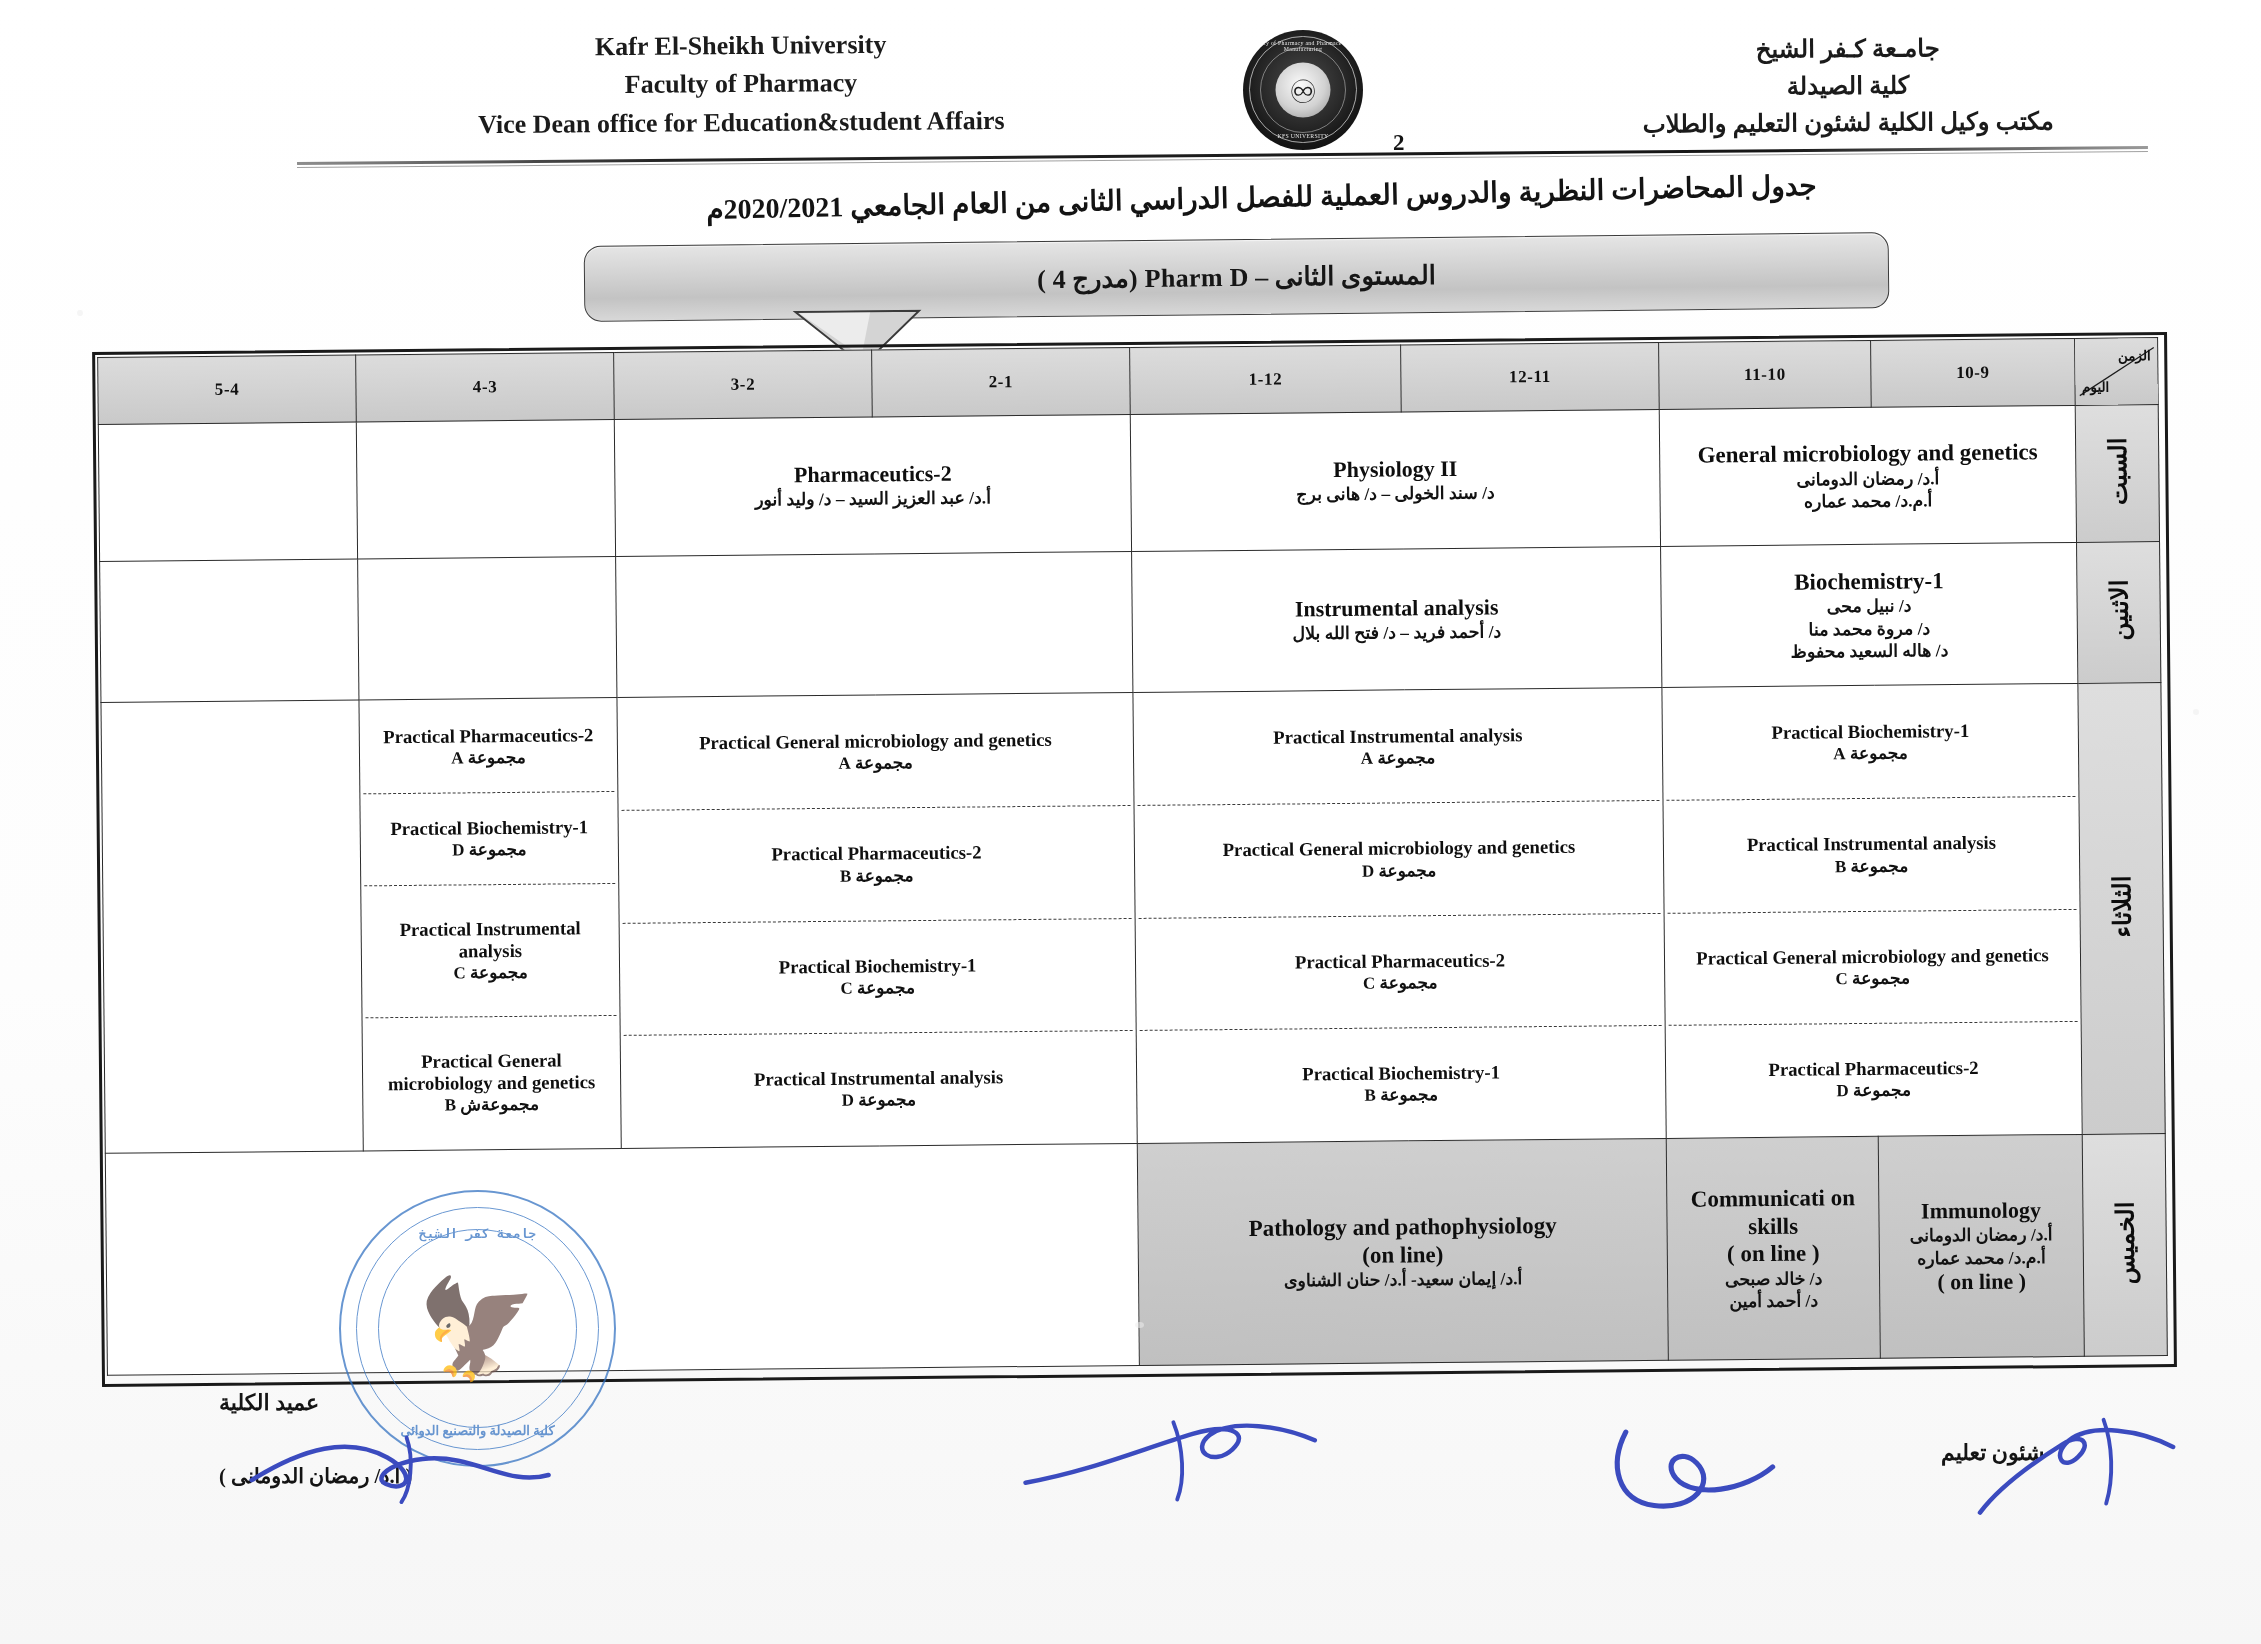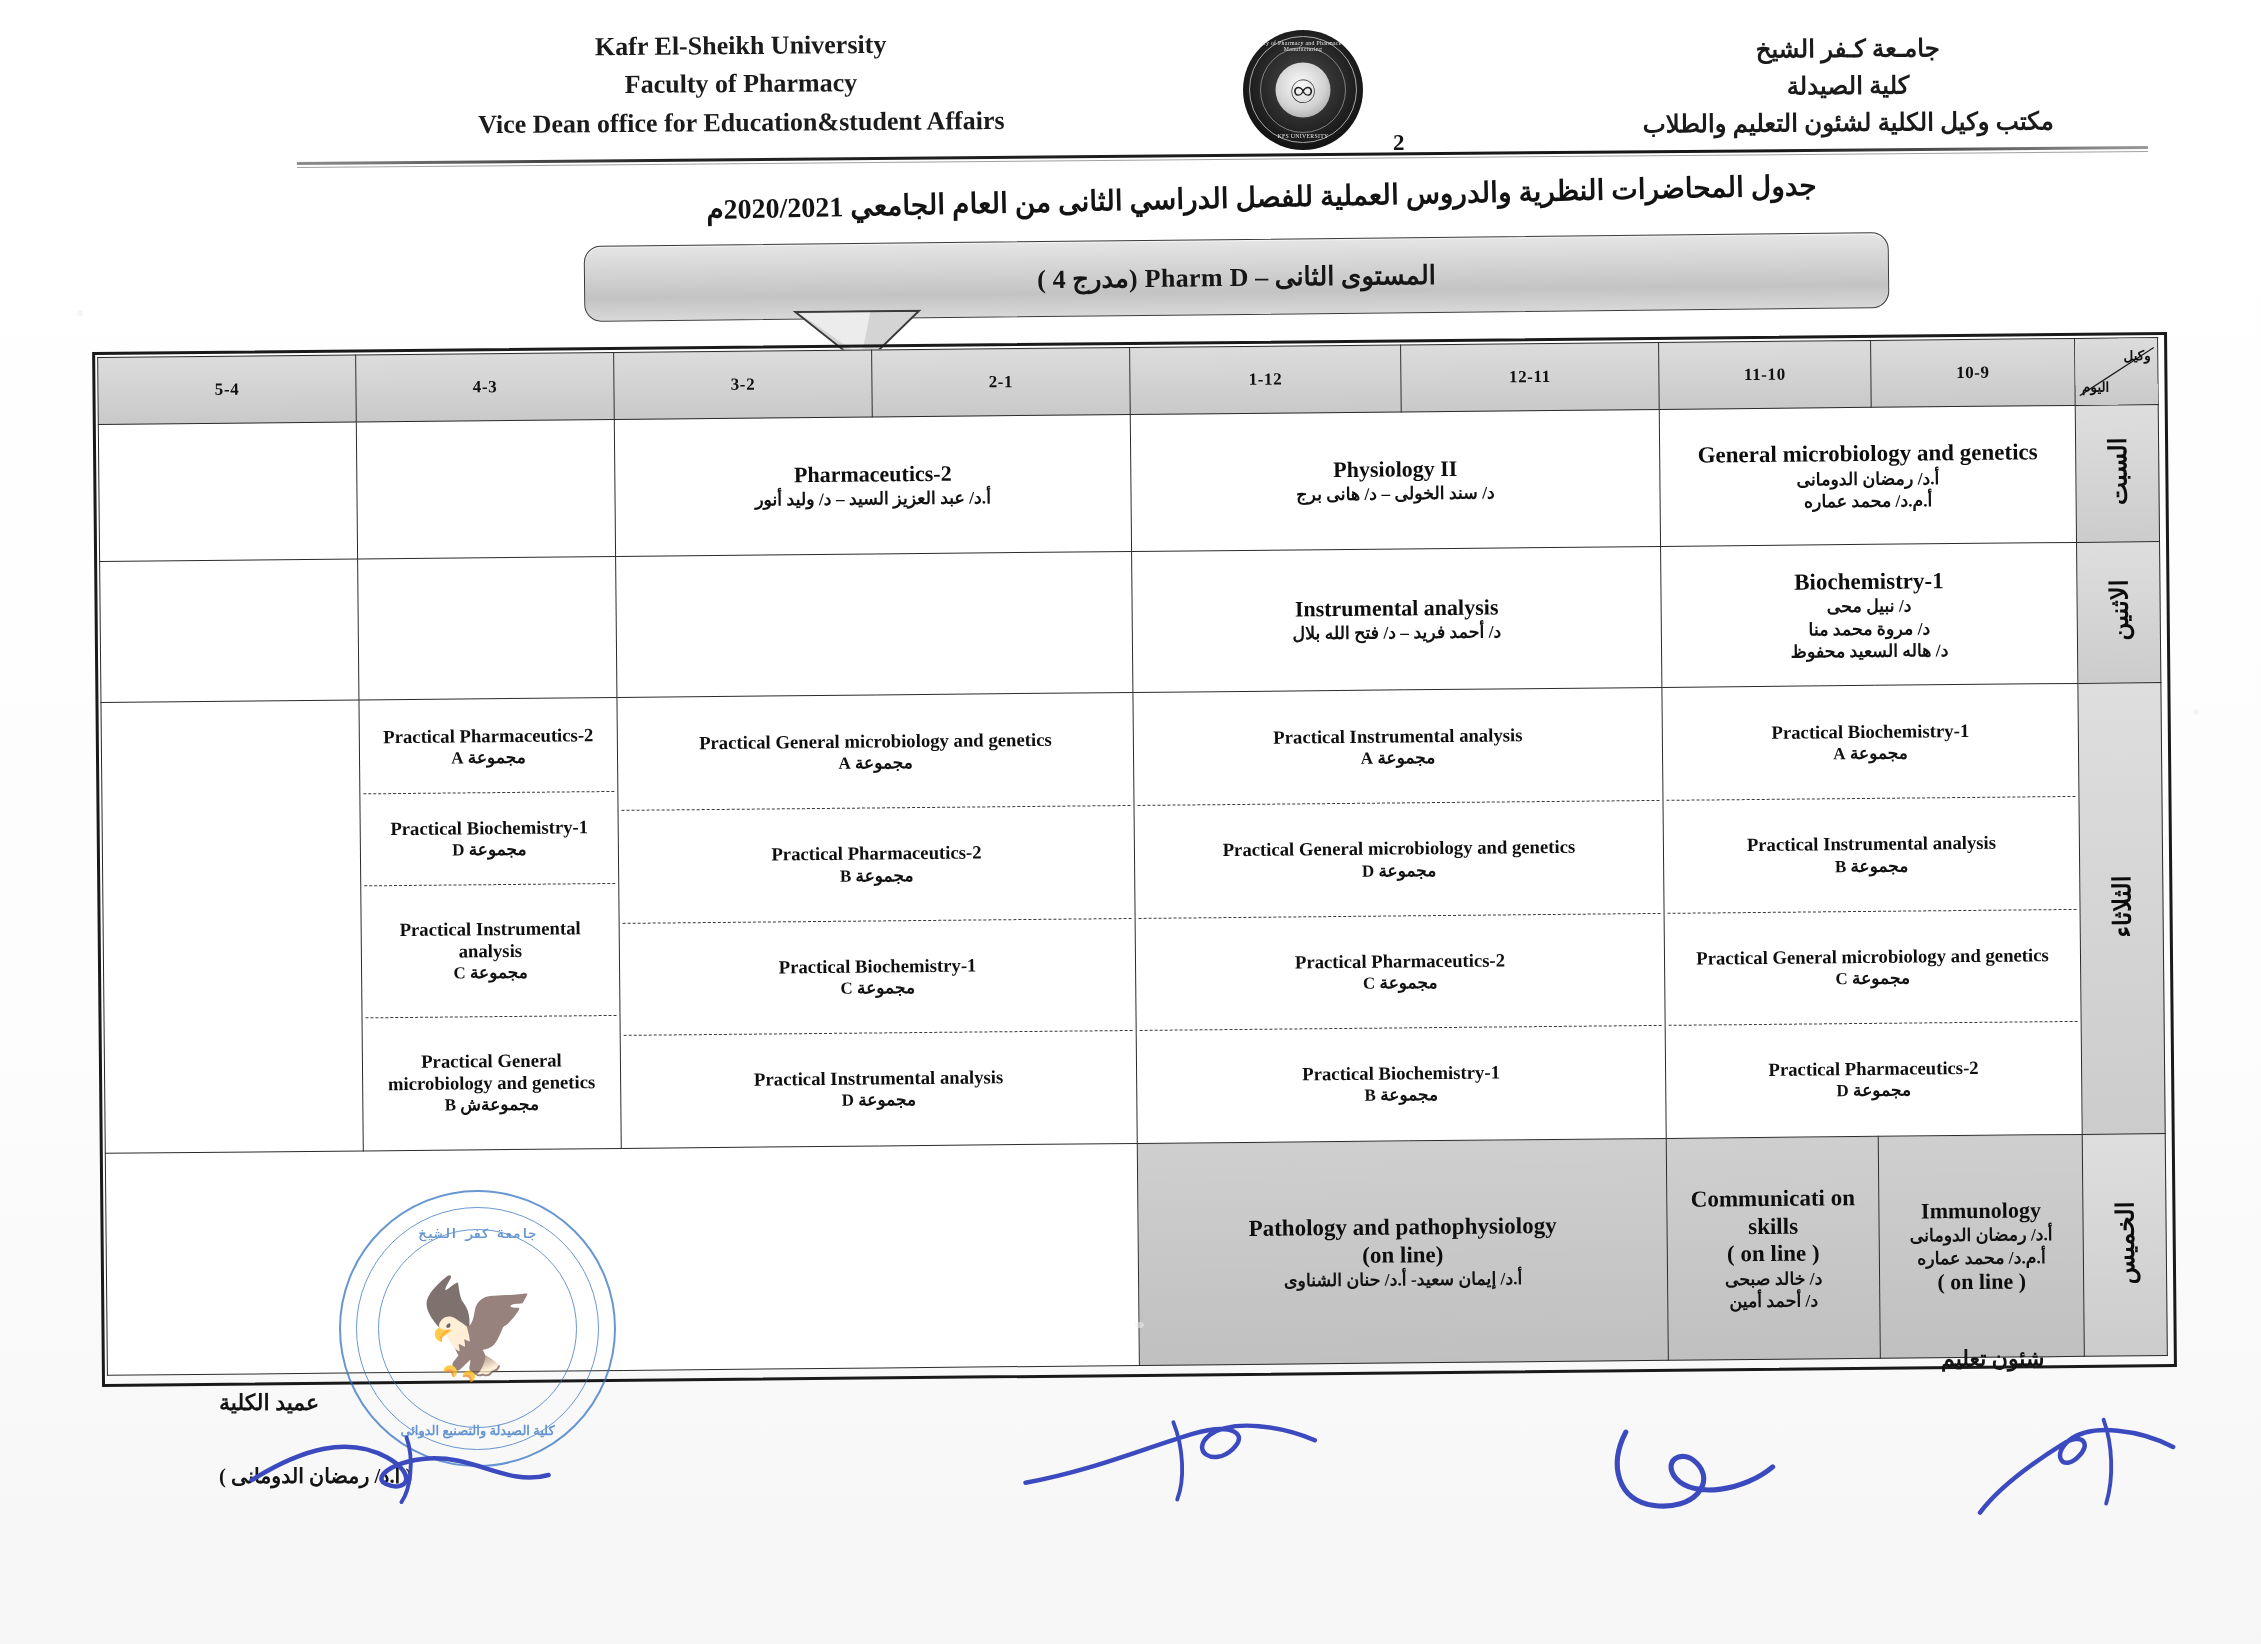--- a/index.html
+++ b/index.html
@@ -235,21 +235,21 @@
         <th class="tslot">2-1</th>
         <th class="tslot">1-12</th>
         <th class="tslot">12-11</th>
         <th class="tslot">11-10</th>
         <th class="tslot">10-9</th>
         <th class="corner">
           <div class="corner-in">
             <svg class="diag" viewBox="0 0 128 78" preserveAspectRatio="none">
               <line x1="126" y1="2" x2="2" y2="76" stroke="#1b1b1b" stroke-width="2"></line>
             </svg>
-            <span class="z">وكيل</span>
+            <span class="z">الزمن</span>
             <span class="y">اليوم</span>
           </div>
         </th>
       </tr>
 
       <tr style="height:119px">
         <td class="blank"></td>
         <td class="blank"></td>
         <td colspan="2">
           <div class="subj">Pharmaceutics-2</div>
@@ -464,21 +464,21 @@
   </div>
   <svg class="ink" style="left:980px;top:1412px;width:451px;height:90px" viewBox="0 0 700 140">
     <path d="M70 110 C170 92,250 58,330 34 C392 16,418 34,392 58 C362 86,326 60,356 36 C392 10,470 22,520 44" stroke="#3b4bbf" stroke-width="7" fill="none" stroke-linecap="round"></path>
     <path d="M300 16 C316 56,318 106,306 136" stroke="#3b4bbf" stroke-width="6" fill="none" stroke-linecap="round"></path>
   </svg>
 
   <svg class="ink" style="left:1600px;top:1419px;width:219px;height:97px" viewBox="0 0 340 150">
     <path d="M40 20 C14 70,26 126,84 134 C146 142,180 98,150 68 C126 44,96 66,118 92 C146 124,226 110,268 74" stroke="#3b4bbf" stroke-width="8" fill="none" stroke-linecap="round"></path>
   </svg>
 
-  <div class="sig" style="left:1941px;top:1346px;width:277px">
+  <div class="sig" style="left:1941px;top:1440px;width:277px">
     <div class="role">شئون تعليم</div>
     <div class="name"></div>
   </div>
   <svg class="ink" style="left:1954px;top:1416px;width:258px;height:103px" viewBox="0 0 400 160">
     <path d="M40 150 C70 110,120 74,168 44 C200 24,214 44,192 64 C170 86,150 62,178 38 C214 10,290 22,340 48" stroke="#3b4bbf" stroke-width="7" fill="none" stroke-linecap="round"></path>
     <path d="M232 6 C246 44,248 96,236 136" stroke="#3b4bbf" stroke-width="6" fill="none" stroke-linecap="round"></path>
   </svg>
 
   <div class="speck" style="left:77px;top:310px;width:6.4px;height:6.4px"></div>
   <div class="speck" style="left:2193px;top:709px;width:5.8px;height:5.8px"></div>

